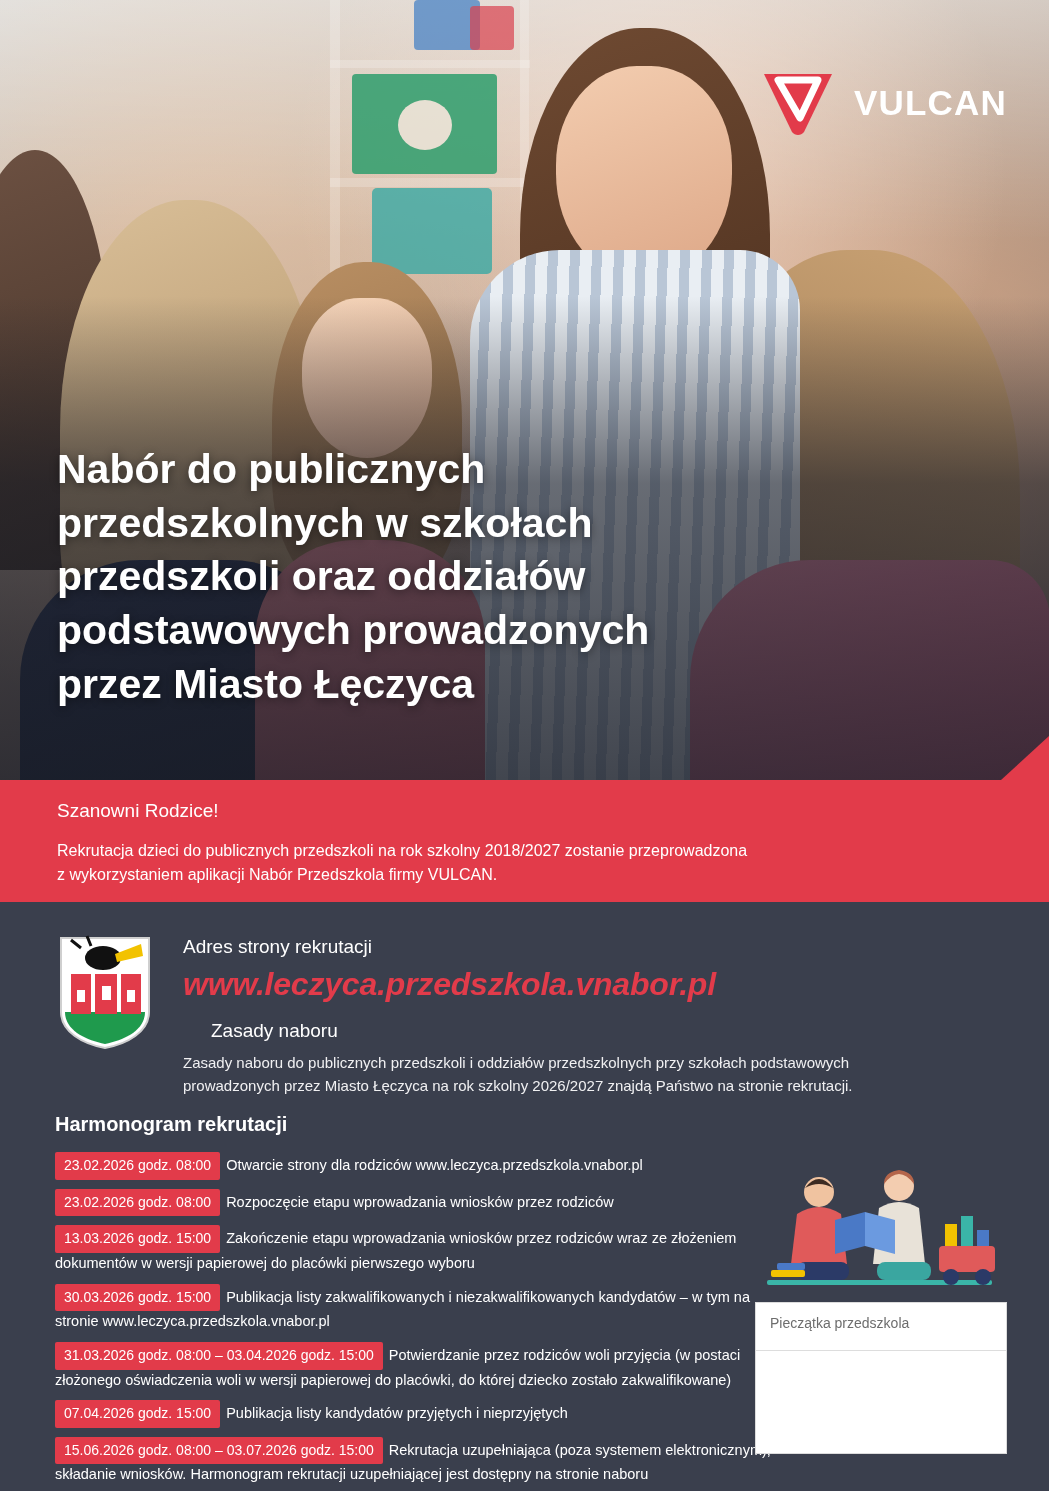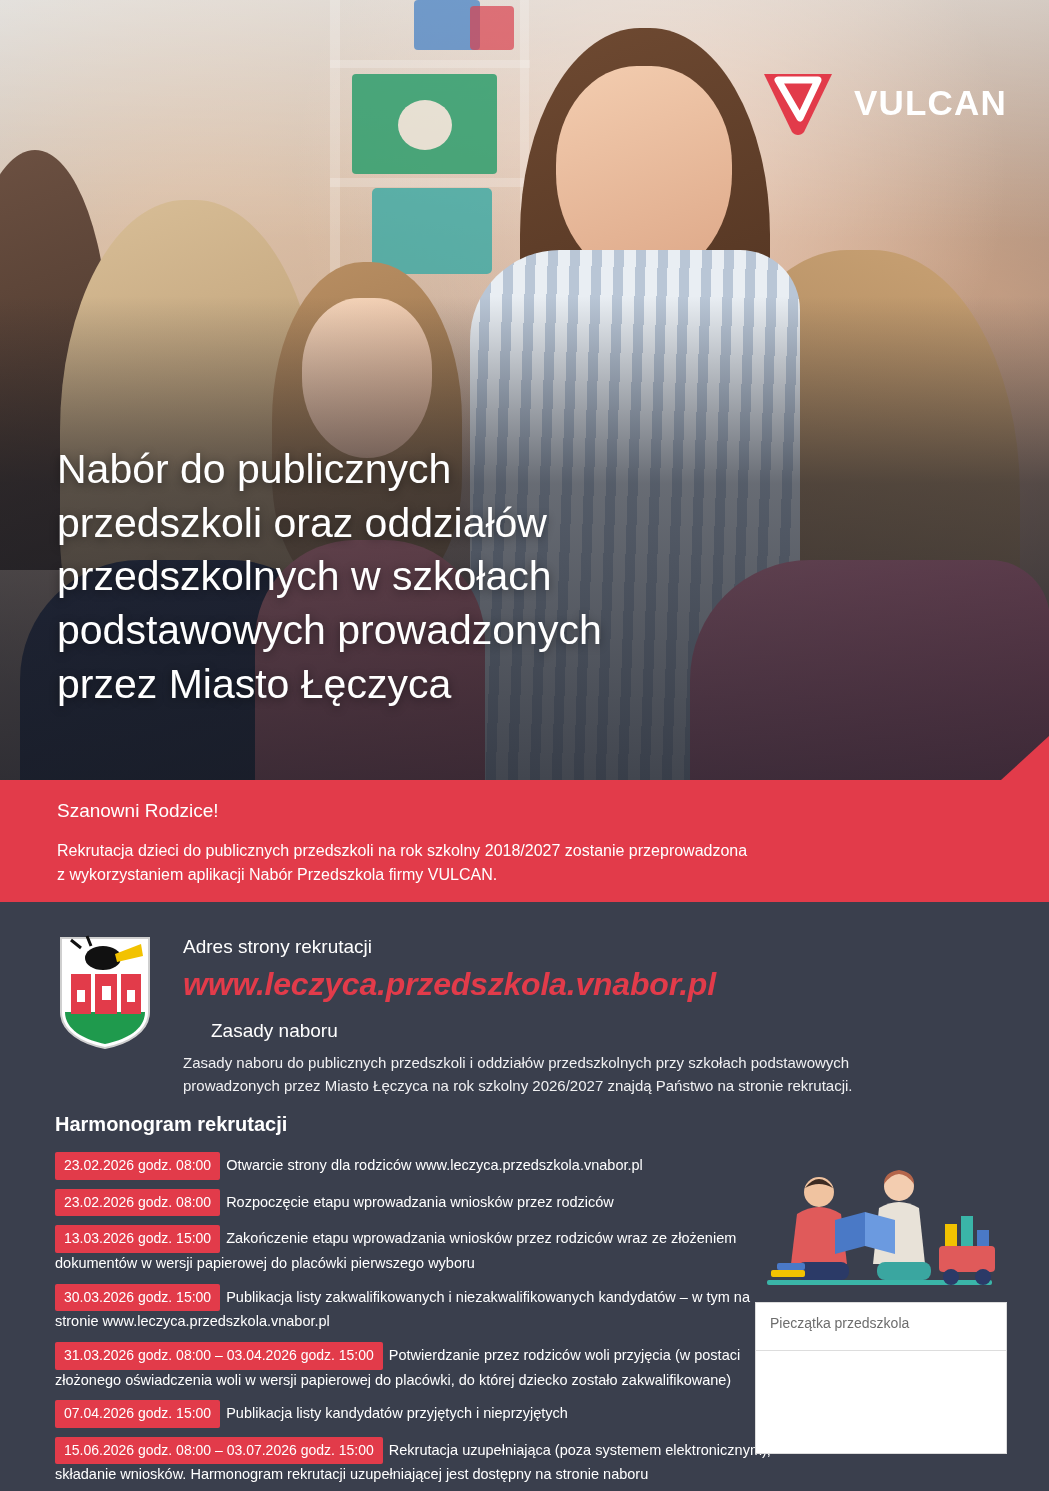--- a/index.html
+++ b/index.html
@@ -135,21 +135,21 @@
     display: flex; align-items: center; gap: 18px;
   }
   .logo-mark { width: 76px; height: 66px; }
   .logo-text {
     color: #ffffff; font-size: 35px; font-weight: bold; letter-spacing: 1.2px;
   }
 
   
   .headline {
     position: absolute; left: 57px; top: 443px; width: 880px;
-    color: #ffffff; font-size: 41px; line-height: 1.31; font-weight: normal;
+    color: #ffffff; font-size: 41px; line-height: 1.31; font-weight: bold;
     text-shadow: 0 2px 10px rgba(0,0,0,0.45);
   }
   .headline div { white-space: nowrap; }
 
   
   .hero-notch {
     position: absolute; right: 0; bottom: 0; width: 48px; height: 44px;
     background: #e23b4a;
     clip-path: polygon(0 100%, 100% 100%, 100% 0);
   }
@@ -269,22 +269,22 @@
           <path d="M22 0 L56 0 L40 30 Z" fill="#3a3f4d" opacity="0"></path>
           <path d="M24 6 L62 6 L42 44 Z" fill="#ffffff" opacity="0"></path>
           <path d="M18 10 L58 10 L40 48 Z" fill="none" stroke="#ffffff" stroke-width="7" stroke-linejoin="round"></path>
         </svg>
       </span>
       <span class="logo-text">VULCAN</span>
     </div>
 
     <div class="headline">
       <div>Nabór do publicznych</div>
+      <div>przedszkolnych w szkołach</div>
       <div>przedszkoli oraz oddziałów</div>
-      <div>przedszkolnych w szkołach</div>
       <div>podstawowych prowadzonych</div>
       <div>przez Miasto Łęczyca</div>
     </div>
 
     <div class="hero-notch"></div>
   </div>
 
   <div class="redband">
     <div class="rb-lead">Szanowni Rodzice!</div>
     <div class="rb-text">Rekrutacja dzieci do publicznych przedszkoli na rok szkolny 2018/2027 zostanie przeprowadzona</div>

